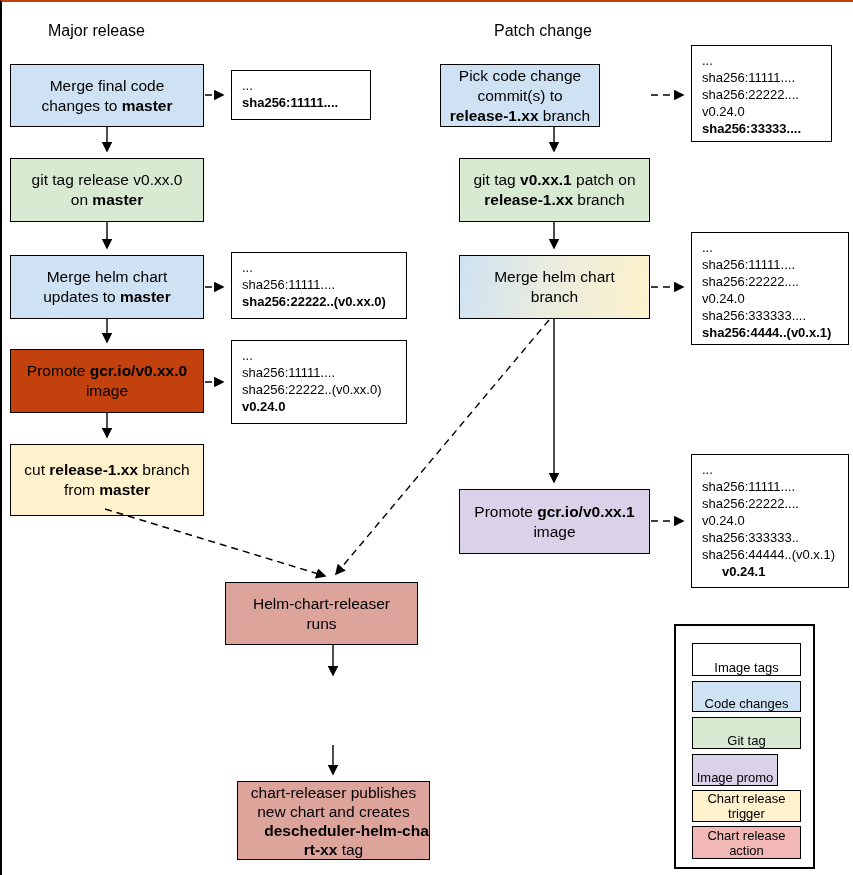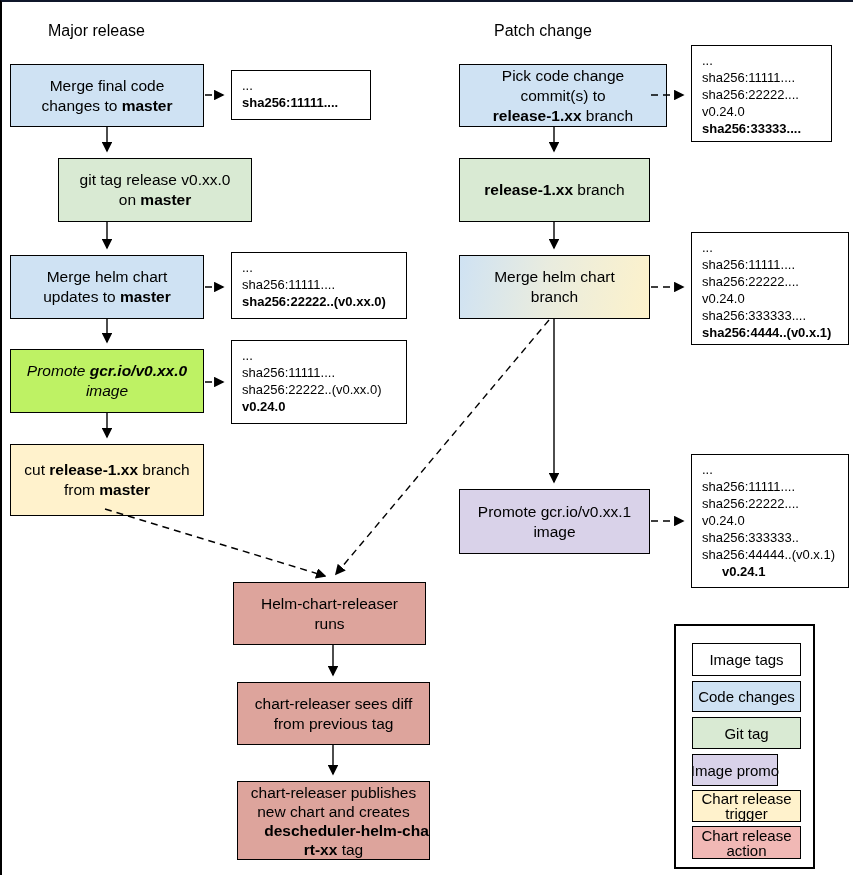--- a/index.html
+++ b/index.html
@@ -1,21 +1,21 @@
 <!DOCTYPE html>
 <html><head>
 <meta charset="utf-8">
 <style>
   html,body{margin:0;padding:0;background:#fff;}
   #canvas{
     position:relative;
     width:853px;height:875px;
     box-sizing:border-box;
     background:#fff;
-    border-top:2px solid #0f172a;
+    border-top:2px solid #c2410c;
     border-left:2px solid #000;
     font-family:"Liberation Sans","DejaVu Sans",sans-serif;
     color:#000;
     overflow:hidden;
   }
   .title{
     position:absolute;
     font-size:16px;
     line-height:18px;
     white-space:nowrap;
@@ -44,51 +44,52 @@
     padding:6px 4px 4px 10px;
   }
   .ann .tl{white-space:nowrap;}
   .legend{
     position:absolute;
     box-sizing:border-box;
     border:2.5px solid #000;
     background:#fff;
   }
   .legend .node{
-    font-size:15px;
+    font-size:13px;
     line-height:15px;
     border:1px solid #000;
+    justify-content:flex-end;
   }
   svg.overlay{
     position:absolute;
     left:0;top:0;
     pointer-events:none;
   }
 </style>
 </head>
 <body>
 
 <div id="canvas">
 
   <div class="title" style="left:46px;top:20px;">Major release</div>
   <div class="title" style="left:492px;top:20px;">Patch change</div>
 
   <div class="node" style="left: 8px; top: 62px; width: 194px; height: 63px; background-color: rgb(207, 226, 243);">
       <div class="tl"><span>Merge final code</span></div>
       <div class="tl"><span>changes to </span><span style="font-weight: 700;">master</span></div>
     </div>
-  <div class="node" style="left: 8px; top: 156px; width: 194px; height: 64px; background-color: rgb(217, 234, 211); margin-left: 48px;">
+  <div class="node" style="left: 8px; top: 156px; width: 194px; height: 64px; background-color: rgb(217, 234, 211);">
       <div class="tl"><span>git tag release v0.xx.0</span></div>
       <div class="tl"><span>on </span><span style="font-weight: 700;">master</span></div>
     </div>
   <div class="node" style="left: 8px; top: 253px; width: 194px; height: 64px; background-color: rgb(207, 226, 243);">
       <div class="tl"><span>Merge helm chart</span></div>
       <div class="tl"><span>updates to </span><span style="font-weight: 700;">master</span></div>
     </div>
-  <div class="node" style="left: 8px; top: 347px; width: 194px; height: 64px; background-color: #bef264; font-style: italic;">
+  <div class="node" style="left: 8px; top: 347px; width: 194px; height: 64px; background-color: #c2410c;">
       <div class="tl"><span>Promote </span><span style="font-weight: 700;">gcr.io/v0.xx.0</span></div>
       <div class="tl"><span>image</span></div>
     </div>
   <div class="node" style="left: 8px; top: 442px; width: 194px; height: 72px; background-color: rgb(255, 242, 204);">
       <div class="tl"><span>cut </span><span style="font-weight: 700;">release-1.xx</span><span> branch</span></div>
       <div class="tl"><span>from </span><span style="font-weight: 700;">master</span></div>
     </div>
 
   <div class="ann" style="left:229px;top:68px;width:140px;height:50px;">
       <div class="tl"><span>...</span></div>
@@ -99,34 +100,35 @@
       <div class="tl"><span>sha256:11111....</span></div>
       <div class="tl"><span style="font-weight: 700;">sha256:22222..(v0.xx.0)</span></div>
     </div>
   <div class="ann" style="left:229px;top:338px;width:176px;height:84px;">
       <div class="tl"><span>...</span></div>
       <div class="tl"><span>sha256:11111....</span></div>
       <div class="tl"><span>sha256:22222..(v0.xx.0)</span></div>
       <div class="tl"><span style="font-weight: 700;">v0.24.0</span></div>
     </div>
 
-  <div class="node" style="left: 457px; top: 62px; width: 208px; height: 63px; background-color: rgb(207, 226, 243);">
+  <div class="node" style="left: 438px; top: 62px; width: 160px; height: 63px; background-color: rgb(207, 226, 243);">
       <div class="tl"><span>Pick code change</span></div>
       <div class="tl"><span>commit(s) to</span></div>
       <div class="tl"><span style="font-weight: 700;">release-1.xx</span><span> branch</span></div>
     </div>
   <div class="node" style="left: 457px; top: 156px; width: 191px; height: 64px; background-color: rgb(217, 234, 211);">
+      <div class="tl"><span>git tag </span><span style="font-weight: 700;">v0.xx.1</span><span> patch on</span></div>
       <div class="tl"><span style="font-weight: 700;">release-1.xx</span><span> branch</span></div>
     </div>
   <div class="node" style="left: 457px; top: 253px; width: 191px; height: 64px; background-image: linear-gradient(100deg, rgb(207, 226, 243) 0%, rgb(233, 236, 223) 45%, rgb(253, 242, 203) 100%);">
       <div class="tl"><span>Merge helm chart</span></div>
       <div class="tl"><span>branch</span></div>
     </div>
   <div class="node" style="left: 457px; top: 487px; width: 191px; height: 65px; background-color: rgb(217, 210, 233);">
-      <div class="tl"><span>Promote </span><span style="font-weight: 400; text-align: center;">gcr.io/v0.xx.1</span></div>
+      <div class="tl"><span>Promote </span><span style="font-weight: 700; text-align: center;">gcr.io/v0.xx.1</span></div>
       <div class="tl"><span>image</span></div>
     </div>
 
   <div class="ann" style="left:689px;top:43px;width:141px;height:97px;">
       <div class="tl"><span>...</span></div>
       <div class="tl"><span>sha256:11111....</span></div>
       <div class="tl"><span>sha256:22222....</span></div>
       <div class="tl"><span>v0.24.0</span></div>
       <div class="tl"><span style="font-weight: 700;">sha256:33333....</span></div>
     </div>
@@ -141,27 +143,23 @@
   <div class="ann" style="left:689px;top:452px;width:158px;height:134px;">
       <div class="tl"><span>...</span></div>
       <div class="tl"><span>sha256:11111....</span></div>
       <div class="tl"><span>sha256:22222....</span></div>
       <div class="tl"><span>v0.24.0</span></div>
       <div class="tl"><span>sha256:333333..</span></div>
       <div class="tl"><span>sha256:44444..(v0.x.1)</span></div>
       <div class="tl"><span style="font-weight: 700; margin-left: 20px;">v0.24.1</span></div>
     </div>
 
-  <div class="node" style="left: 231px; top: 580px; width: 193px; height: 63px; background-color: rgb(221, 164, 156);">
+  <div class="node" style="left: 223px; top: 580px; width: 193px; height: 63px; background-color: rgb(221, 164, 156);">
       <div class="tl"><span>Helm-chart-releaser</span></div>
       <div class="tl"><span>runs</span></div>
-    </div>
-  <div class="node" style="left: 235px; top: 680px; width: 193px; height: 63px; background-color: rgb(221, 164, 156);">
-      <div class="tl"><span>chart-releaser sees diff</span></div>
-      <div class="tl"><span>from previous tag</span></div>
     </div>
   <div class="node small-lh" style="left: 235px; top: 779px; width: 193px; height: 79px; background-color: rgb(221, 164, 156);">
       <div class="tl"><span>chart-releaser publishes</span></div>
       <div class="tl"><span>new chart and creates</span></div>
       <div class="tl"><span style="font-weight: 700; margin-left: 26px;">descheduler-helm-cha</span></div>
       <div class="tl"><span style="font-weight: 700;">rt-xx</span><span> tag</span></div>
     </div>
 
   <div class="legend" style="left:672px;top:622px;width:141px;height:245px;">
     <div class="node" style="left: 16px; top: 17px; width: 109px; height: 33px; background-color: rgb(255, 255, 255);">

